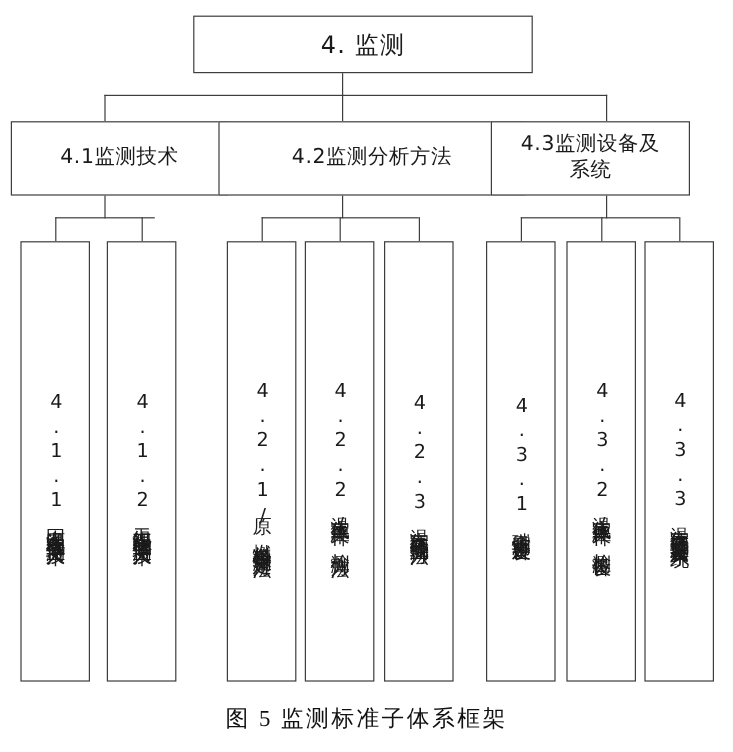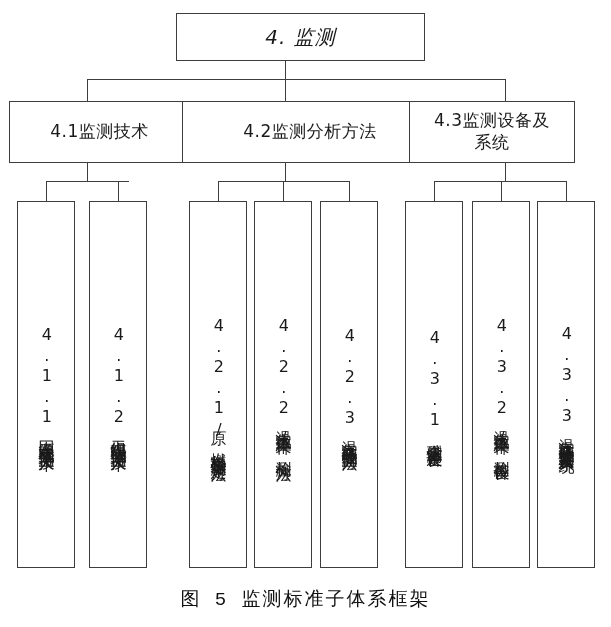--- a/index.html
+++ b/index.html
@@ -31,27 +31,26 @@
     background: #ffffff;
     display: flex;
     align-items: center;
     justify-content: center;
     text-align: center;
     color: #1a1a1a;
   }
 
   
   .node-root {
-    left: 176px;
+    left: 161px;
     top: 13px;
-    width: 249px;
+    width: 283px;
     height: 48px;
     font-size: 20px;
     letter-spacing: 1px;
-    font-style: italic;
   }
 
   
   .node-l2 {
     top: 101px;
     height: 62px;
     font-size: 17px;
     line-height: 1.28;
     letter-spacing: 0.5px;
     padding: 0 4px;
@@ -99,21 +98,21 @@
 
   
   .caption {
     position: absolute;
     left: 0;
     top: 586px;
     width: 611px;
     text-align: center;
     font-size: 19px;
     letter-spacing: 2px;
-    font-family: Liberation Mono, monospace;
+    font-family: Liberation Serif, serif;
     color: #111111;
   }
 </style>
 </head>
 <body>
 
 <div id="diagram">
 
   <div class="node node-root">
     <span>4. 监测</span>

